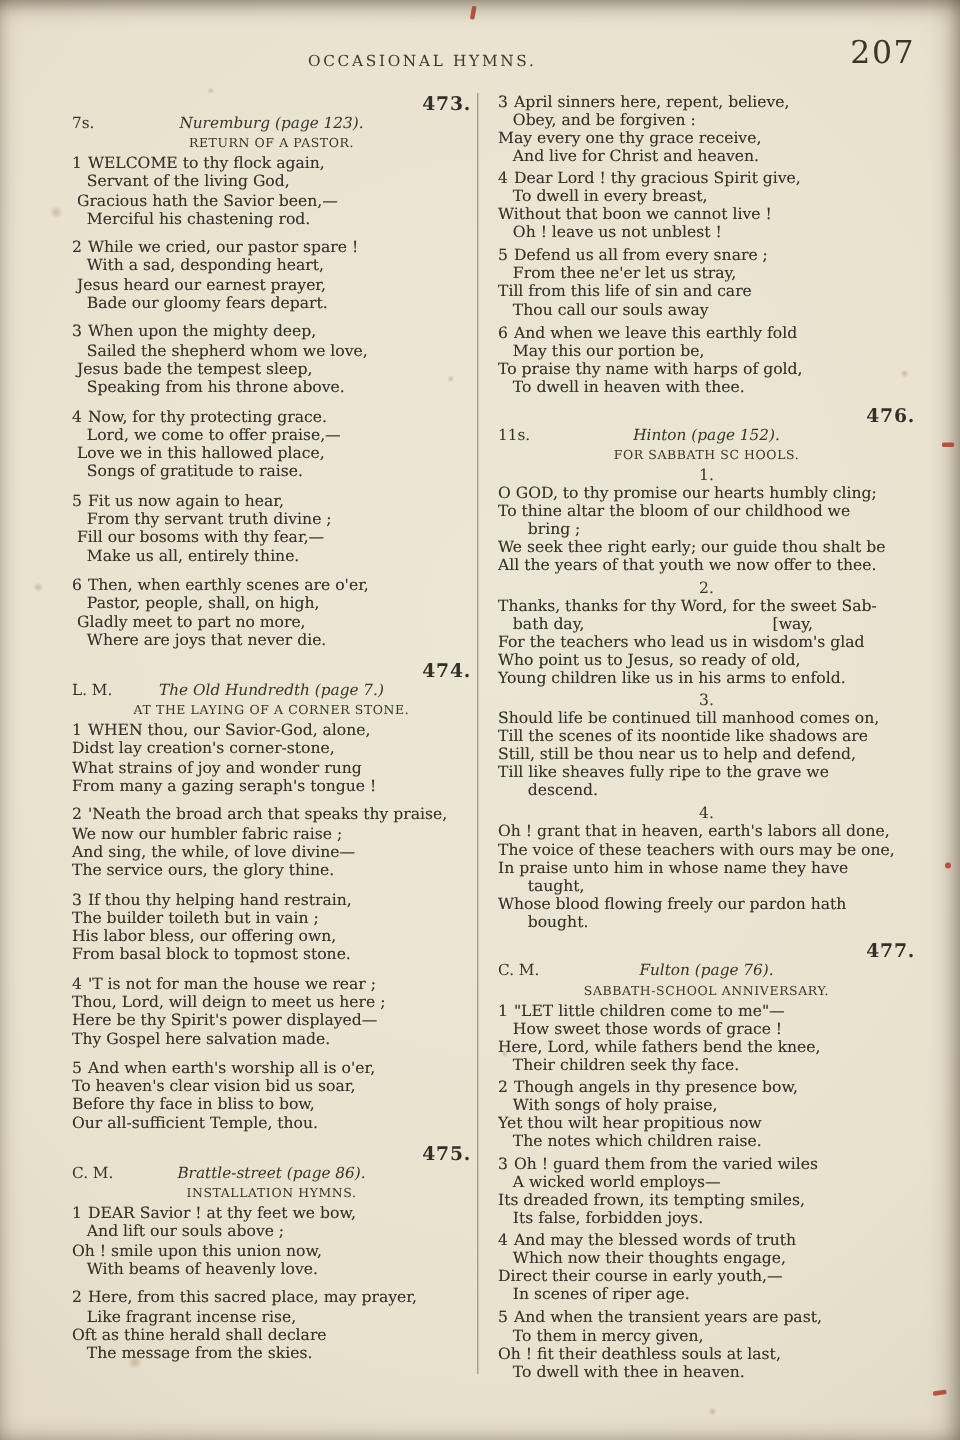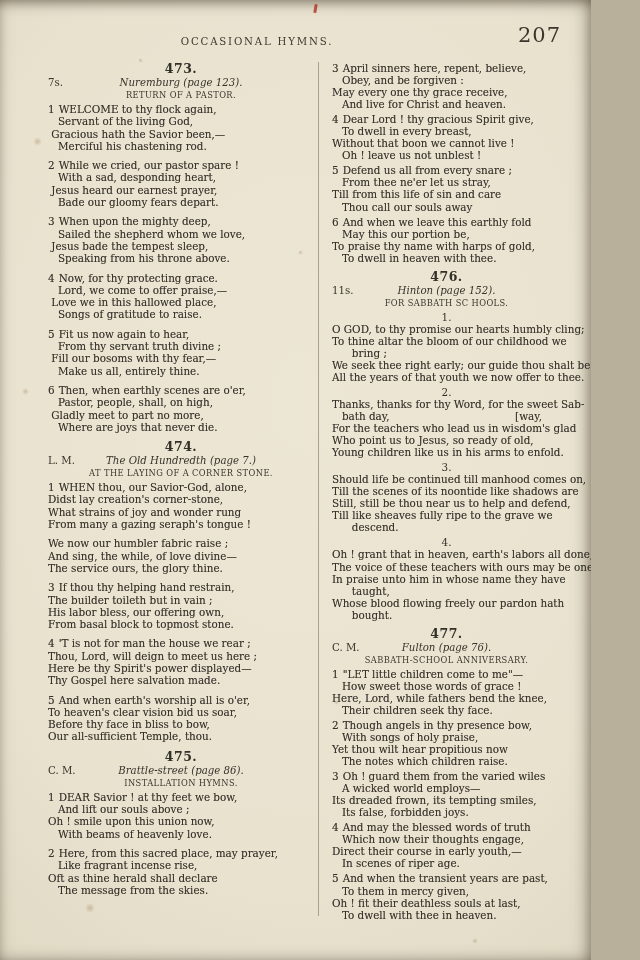--- a/index.html
+++ b/index.html
@@ -1,37 +1,37 @@
 <!DOCTYPE html>
 <html><head>
 <meta charset="utf-8">
 <style>
   html,body{margin:0;padding:0;}
   body{width:640px;height:960px;overflow:hidden;background:#b9b09c;}
   .page{
-    position:relative;width:591px;height:960px;overflow:hidden;
+    position:relative;width:640px;height:960px;overflow:hidden;
     background: radial-gradient(120% 100% at 52% 42%, #ece6d4 0%, #e8e2cf 50%, #ded6c0 82%, #cec5ab 100%);
     box-shadow:
       inset 0 10px 14px -8px rgba(75,65,48,.65),
       inset -12px 0 16px -9px rgba(75,65,48,.55),
       inset 10px 0 16px -12px rgba(75,65,48,.35),
       inset 0 -10px 16px -12px rgba(75,65,48,.45);
     font-family:"DejaVu Serif", serif;
     color:#37332b;
   }
   .header{position:relative;height:30px;margin:26px 30px 4px 48px;}
   .running-title{position:absolute;left:0;right:95px;top:10px;text-align:center;
     font-size:10.2px;letter-spacing:1.8px;color:#3d3930;}
   .page-number{position:absolute;right:0;top:-3px;font-size:21px;letter-spacing:1px;color:#3b362c;}
   .columns{display:flex;margin:2px 30px 0 48px;align-items:stretch;}
   .column{padding-top:2px;}
   .col-left{width:266px;flex:none;}
   .col-right{flex:1;min-width:0;}
   .divider{width:1px;flex:none;background:rgba(105,95,75,.5);margin:2px 13px 8px 4px;}
-  .hymn-number{font-weight:bold;font-size:12.5px;line-height:14px;text-align:center;
+  .hymn-number{font-weight:bold;font-size:12.5px;line-height:14px;text-align:right;
     letter-spacing:.5px;margin:6px 0 1px;color:#33302a;}
   .column > .hymn-number:first-child{margin-top:0;}
   .tune-line{position:relative;line-height:12px;font-size:10.2px;margin-bottom:1px;}
   .meter{position:absolute;left:0;top:0;}
   .tune-center{display:block;text-align:center;font-style:italic;}
   .subtitle{text-align:center;font-size:8.3px;line-height:10px;letter-spacing:.4px;margin:1px 0 3px;color:#3a362e;}
   .verse{margin-bottom:7px;}
   .col-right .verse{margin-bottom:3px;}
   .vline{white-space:pre;font-size:10.4px;line-height:12.3px;color:#36322b;text-shadow:0 0 .4px rgba(55,50,40,.4);}
   .col-right .vline{line-height:12.05px;}
@@ -105,20 +105,21 @@
           <span class="tune-center"><span class="tune-name">The Old Hundredth</span> <span class="tune-page">(page 7.)</span></span>
         </div>
         <div class="subtitle">AT THE LAYING OF A CORNER STONE.</div>
         <div class="verse">
           <div class="vline"><span class="vnum">1</span><span>WHEN thou, our Savior-God, alone,</span></div>
           <div class="vline">Didst lay creation's corner-stone,</div>
           <div class="vline">What strains of joy and wonder rung</div>
           <div class="vline">From many a gazing seraph's tongue !</div>
         </div>
         <div class="verse">
+          <div class="vline"><span class="vnum">2</span><span>'Neath the broad arch that speaks thy praise,</span></div>
           <div class="vline">We now our humbler fabric raise ;</div>
           <div class="vline">And sing, the while, of love divine—</div>
           <div class="vline">The service ours, the glory thine.</div>
         </div>
         <div class="verse">
           <div class="vline"><span class="vnum">3</span><span>If thou thy helping hand restrain,</span></div>
           <div class="vline">The builder toileth but in vain ;</div>
           <div class="vline">His labor bless, our offering own,</div>
           <div class="vline">From basal block to topmost stone.</div>
         </div>

